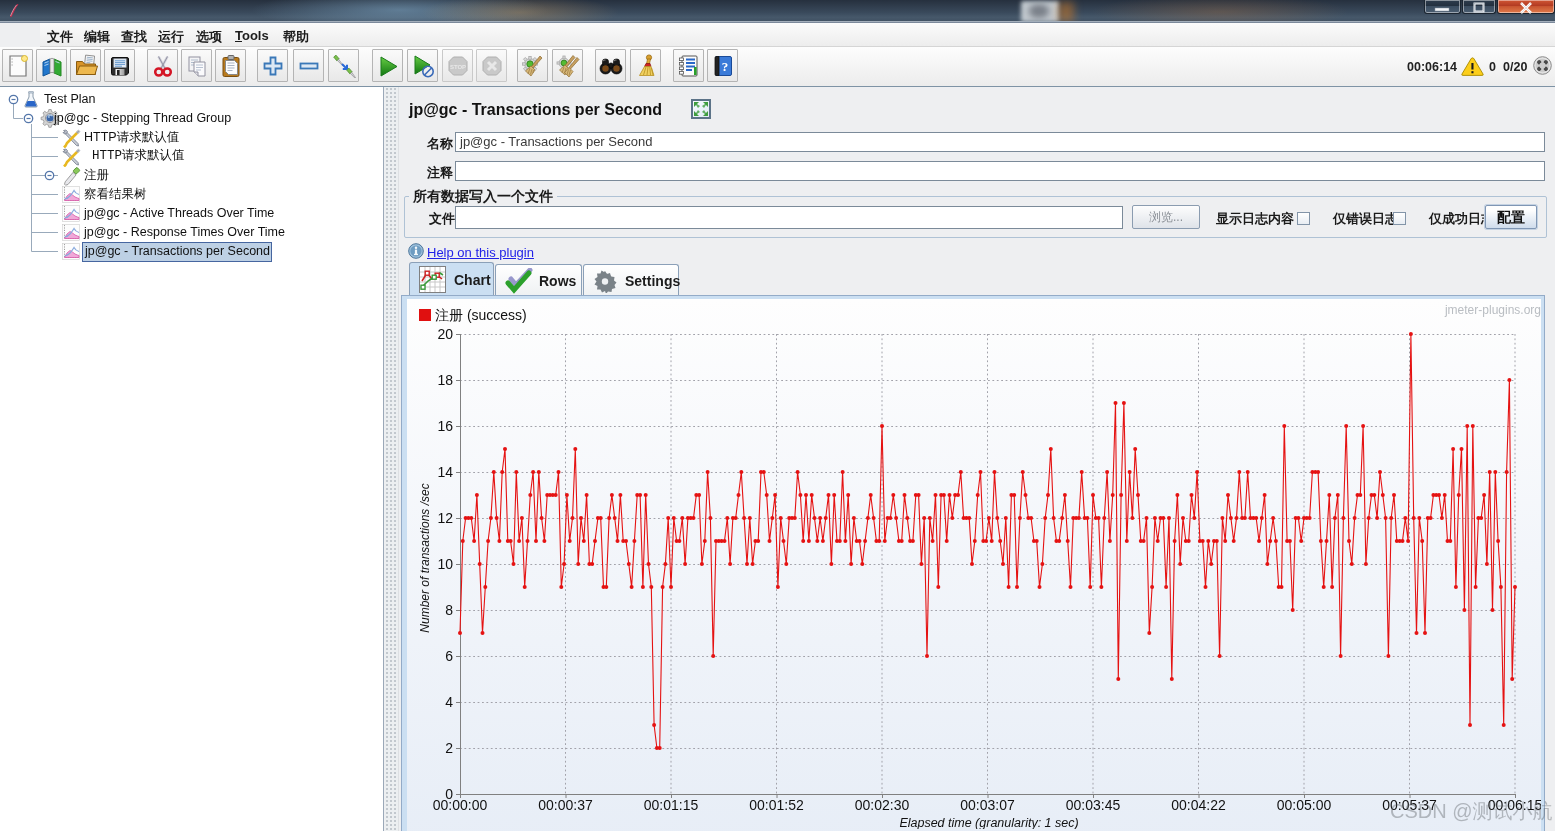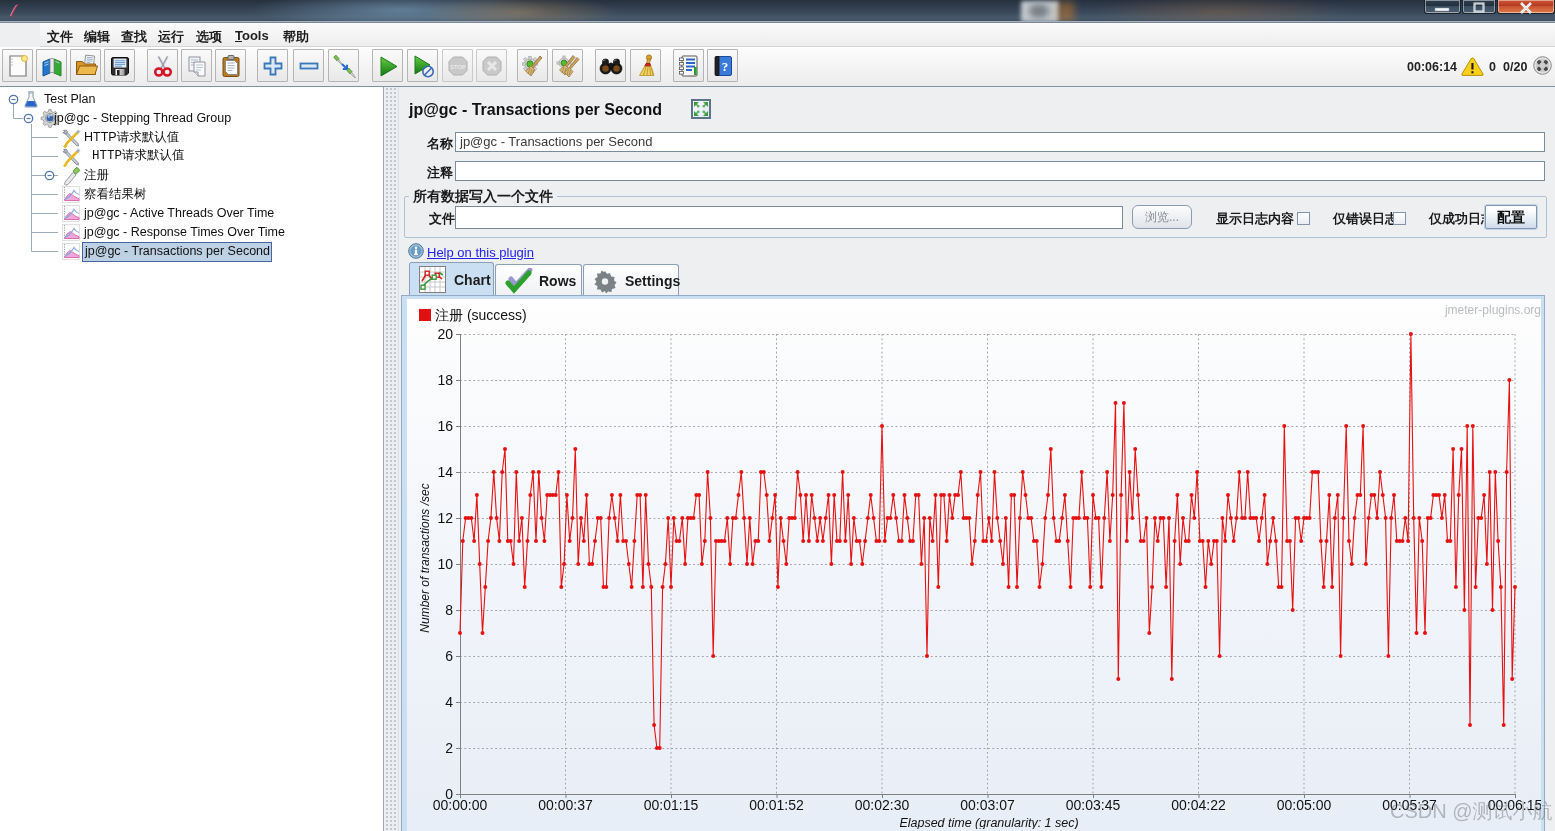--- a/index.html
+++ b/index.html
@@ -40,21 +40,21 @@
 #divider { position:absolute; left:385px; top:0; width:14px; height:744px; background:#eceff1;
   background-image:radial-gradient(circle at 2px 2px, #c2c8ce 0.9px, transparent 1.1px); background-size:4px 4px; border-right:1px solid #dde0e3; }
 #panel { position:absolute; left:399px; top:0; width:1156px; height:744px; background:#eeeff1; }
 #ptitle { position:absolute; left:10px; top:14px; font-size:16px; font-weight:bold; color:#111; }
 #expico { position:absolute; left:292px; top:12px; width:20px; height:20px; border:2px solid #5c7388; background:linear-gradient(135deg,#f8fbff,#dfeaf4); }
 .flabel { position:absolute; font-size:13px; font-weight:bold; color:#1a1a1a;margin-left:19px; }
 .tfield { position:absolute; background:#fff; border:1px solid #7b8a99; font-size:13px; color:#3a3a3a; line-height:18px; padding-left:4px; white-space:nowrap; overflow:hidden; }
 #fieldset { position:absolute; left:5px; top:109px; width:1143px; height:42px; border:1px solid #afc2d5; border-radius:2px; }
 #fslegend { position:absolute; left:10px; top:101px; font-size:14px; font-weight:bold; color:#1a1a1a; background:#eeeff1; padding:0 4px; }
 .btn { position:absolute; border:1px solid #8b9cb0; border-radius:2px; text-align:center; }
-#btnbrowse { left:733px; top:118px; width:60px; height:24px; background:linear-gradient(#fdfdfd,#dfe3e9); color:#8a8f96; font-size:12px; line-height:22px;border-radius:6px; }
+#btnbrowse { left:733px; top:118px; width:68px; height:24px; background:linear-gradient(#fdfdfd,#dfe3e9); color:#8a8f96; font-size:12px; line-height:22px; }
 #btnconf { left:1086px; top:118px; width:52px; height:24px; background:linear-gradient(#fefefe 20%,#cfdcec); color:#111; font-weight:bold; font-size:14px; line-height:22px; border-color:#7f96b4; box-shadow:0 0 0 1px #c4d2e2; }
 .cbox { position:absolute; top:125px; width:13px; height:13px; background:linear-gradient(#fff,#e8edf3); border:1px solid #8294a8; }
 #helplink { position:absolute; left:28px; top:158px; font-size:13px; color:#2222e8; text-decoration:underline; }
 .tab { position:absolute; top:177px; height:31px; border:1px solid #8ba0b8; border-bottom:none; border-radius:3px 3px 0 0; background:linear-gradient(#ffffff,#eff1f3); }
 #tabchart { left:10px; top:175px; width:85px; height:33px; background:#cbdff2; z-index:3; }
 #tabrows { left:96px; width:87px; z-index:2; }
 #tabsettings { left:184px; width:96px; z-index:2; }
 .tab .tlabel { position:absolute; font-weight:bold; font-size:14px; color:#1c1c1c; top:8px; }
 #tabchart .tlabel { top:9px; }
 #tabcontent { position:absolute; left:2px; top:208px; width:1144px; height:536px; background:#cbdff2; border:1px solid #93abc8; border-bottom:none; }

